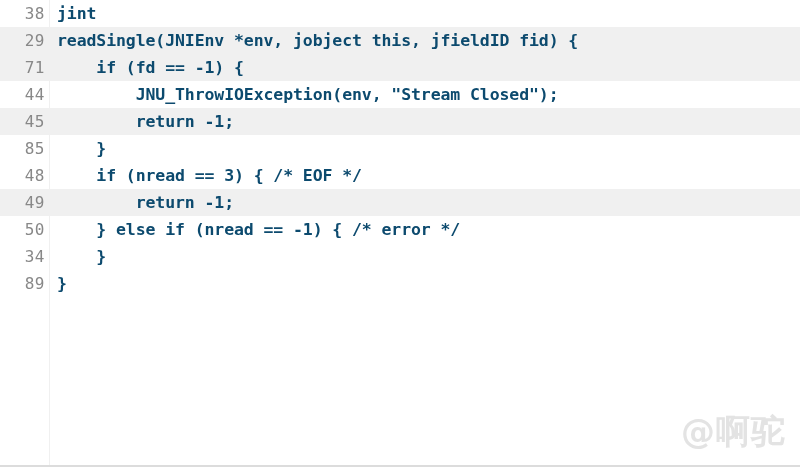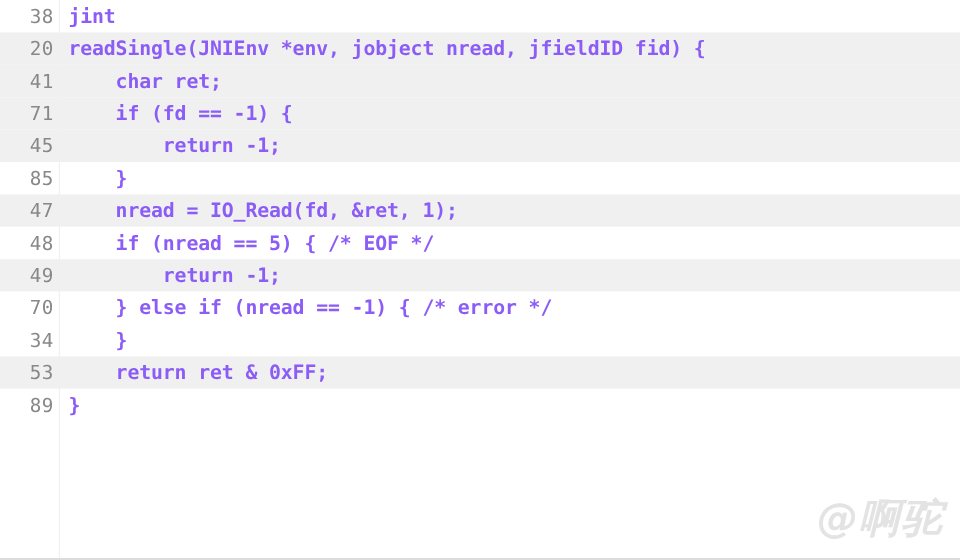--- a/index.html
+++ b/index.html
@@ -46,98 +46,89 @@
     padding-right: 0px;
     color: #888888;
     font-size: 16px;
     line-height: 27px;
     letter-spacing: 0.5px;
     user-select: none;
   }
   .line-code {
     flex: 1 1 auto;
     padding-left: 12px;
-    color: #8b5cf6;
+    color: #0c4a6e;
     font-size: 16.5px;
     line-height: 27px;
     font-weight: 700;
     white-space: pre;
     letter-spacing: -0.1px;
     overflow: hidden;
   }
   .watermark {
     position: absolute;
     right: 14px;
     bottom: 10px;
     font-family: "DejaVu Sans", "Liberation Sans", sans-serif;
     font-size: 34px;
     font-weight: 700;
     color: #e3e3e3;
     letter-spacing: 1px;
     z-index: 5;
     user-select: none;
     pointer-events: none;
-    font-style: italic;
   }
 </style>
 </head>
 <body>
 
 <div id="code-viewer">
 
   <div class="gutter-rule"></div>
 
   <div id="code-lines">
       <div class="code-line">
         <span class="line-number">38</span>
         <span class="line-code">jint</span>
       </div>
       <div class="code-line alt">
-        <span class="line-number">20</span>
-        <span class="line-code">readSingle(JNIEnv *env, jobject nread, jfieldID fid) {</span>
-      </div>
-      <div class="code-line alt">
-        <span class="line-number">41</span>
-        <span class="line-code">    char ret;</span>
+        <span class="line-number">29</span>
+        <span class="line-code">readSingle(JNIEnv *env, jobject this, jfieldID fid) {</span>
       </div>
       <div class="code-line alt">
         <span class="line-number">71</span>
         <span class="line-code">    if (fd == -1) {</span>
+      </div>
+      <div class="code-line">
+        <span class="line-number">44</span>
+        <span class="line-code">        JNU_ThrowIOException(env, "Stream Closed");</span>
       </div>
       <div class="code-line alt">
         <span class="line-number">45</span>
         <span class="line-code">        return -1;</span>
       </div>
       <div class="code-line">
         <span class="line-number">85</span>
         <span class="line-code">    }</span>
       </div>
-      <div class="code-line alt">
-        <span class="line-number">47</span>
-        <span class="line-code">    nread = IO_Read(fd, &amp;ret, 1);</span>
-      </div>
       <div class="code-line">
         <span class="line-number">48</span>
-        <span class="line-code">    if (nread == 5) { /* EOF */</span>
+        <span class="line-code">    if (nread == 3) { /* EOF */</span>
       </div>
       <div class="code-line alt">
         <span class="line-number">49</span>
         <span class="line-code">        return -1;</span>
       </div>
       <div class="code-line">
-        <span class="line-number">70</span>
+        <span class="line-number">50</span>
         <span class="line-code">    } else if (nread == -1) { /* error */</span>
       </div>
       <div class="code-line">
         <span class="line-number">34</span>
         <span class="line-code">    }</span>
-      </div>
-      <div class="code-line alt">
-        <span class="line-number">53</span>
-        <span class="line-code">    return ret &amp; 0xFF;</span>
       </div>
       <div class="code-line">
         <span class="line-number">89</span>
         <span class="line-code">}</span>
       </div>
     </div>
 
   <div class="watermark">@啊驼</div>
 
 </div>

